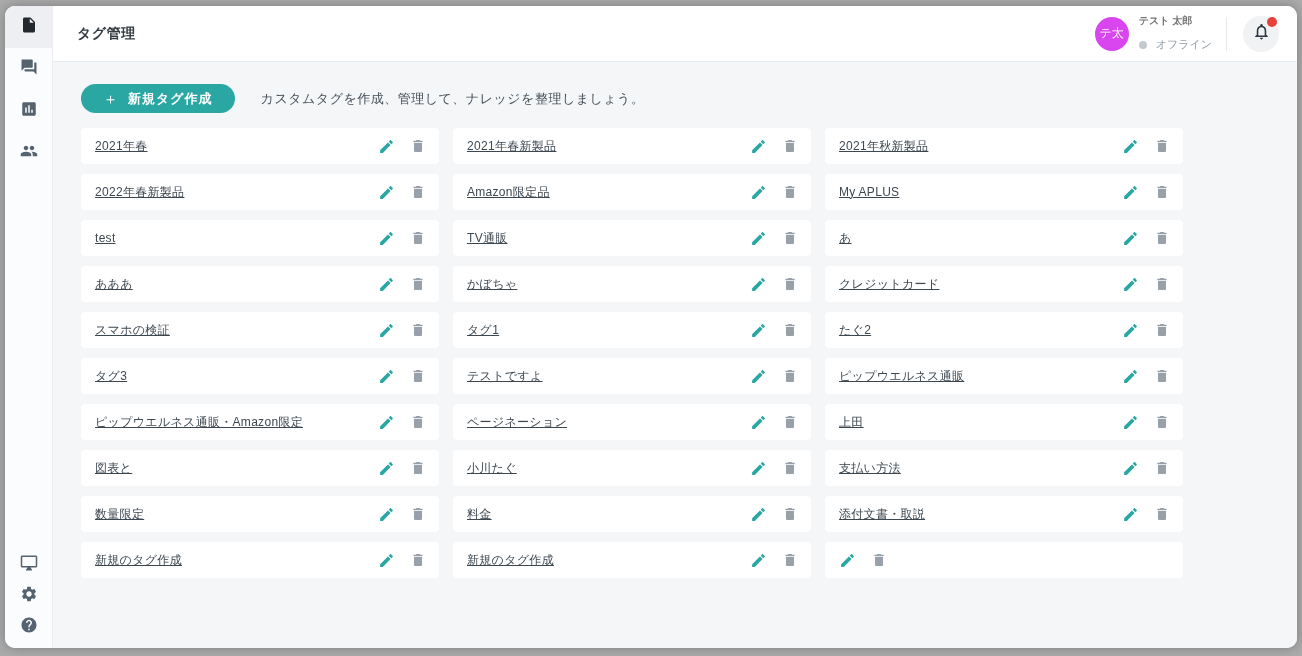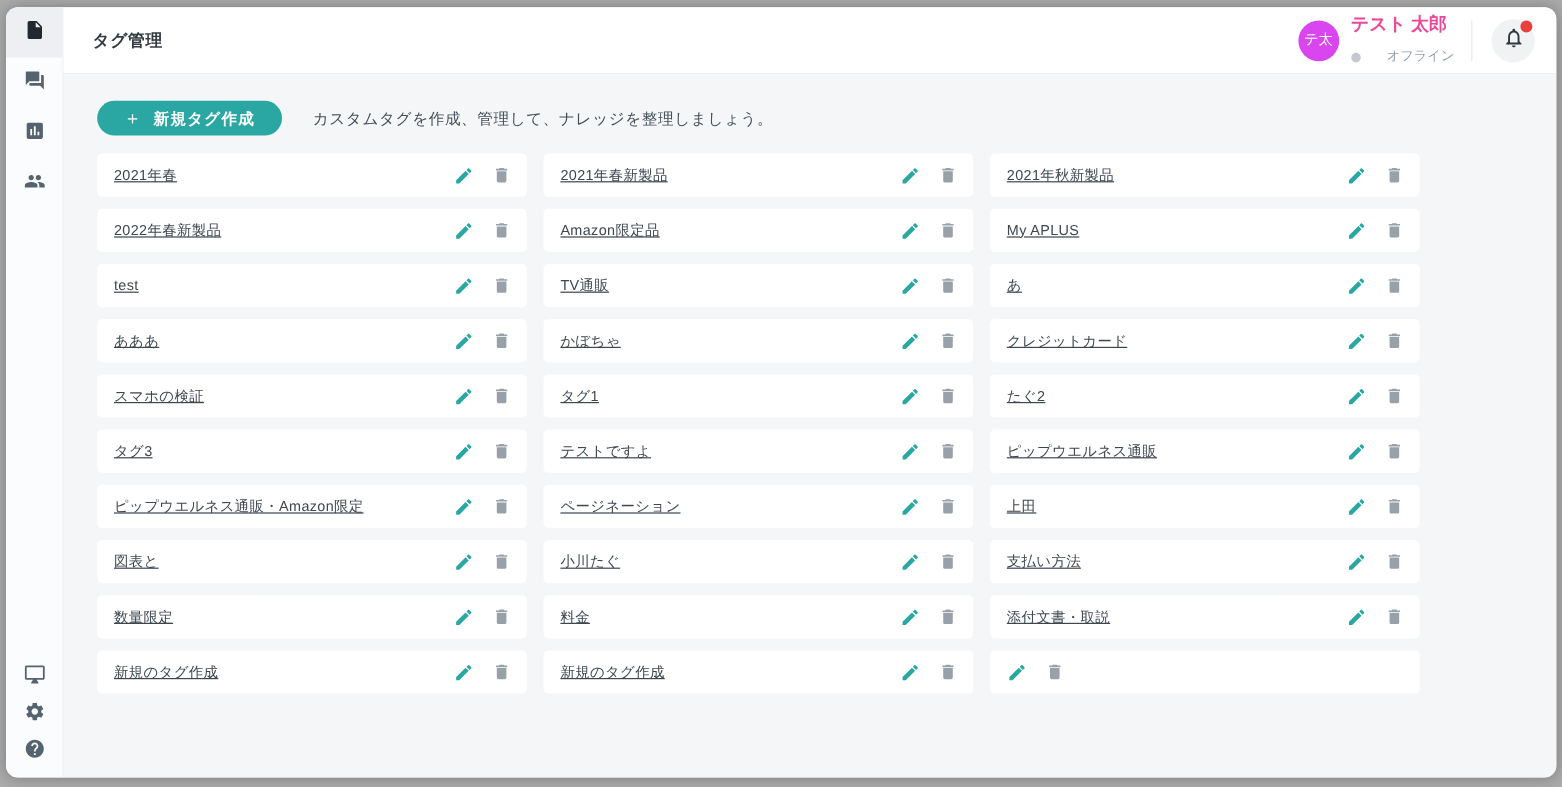--- a/index.html
+++ b/index.html
@@ -36,22 +36,22 @@
     display:flex; align-items:center; padding:0 18px 0 24px; flex:none;
   }
   .page-title { font-size:14px; font-weight:bold; color:#343b43; letter-spacing:.5px; }
   .header-right { margin-left:auto; display:flex; align-items:center; }
   .avatar {
     width:34px; height:34px; border-radius:50%; background:#d946ef;
     color:#ffffff; font-size:12px; display:flex; align-items:center; justify-content:center;
     cursor:pointer; flex:none;
   }
   .user-meta { margin:0 14px 0 10px; line-height:1.25; }
-  .user-name { font-size:15px; font-weight:bold; color:#ec4899; }
-  .user-status { display:flex; align-items:center; gap:22px; margin-top:10px; }
+  .user-name { font-size:10px; font-weight:bold; color:#737373; }
+  .user-status { display:flex; align-items:center; gap:9px; margin-top:10px; }
   .status-dot { width:8px; height:8px; border-radius:50%; background:#c3c9ce; }
   .status-text { font-size:11px; color:#939ea7; }
   .v-divider { width:1px; height:34px; background:#e5e8eb; }
   .bell-wrap {
     width:36px; height:36px; border-radius:50%; background:#f1f2f4; margin-left:16px;
     display:flex; align-items:center; justify-content:center; position:relative; cursor:pointer;
   }
   .bell-wrap svg { width:19px; height:19px; fill:#2d3844; }
   .badge-dot {
     position:absolute; top:1px; right:2px; width:10px; height:10px;

